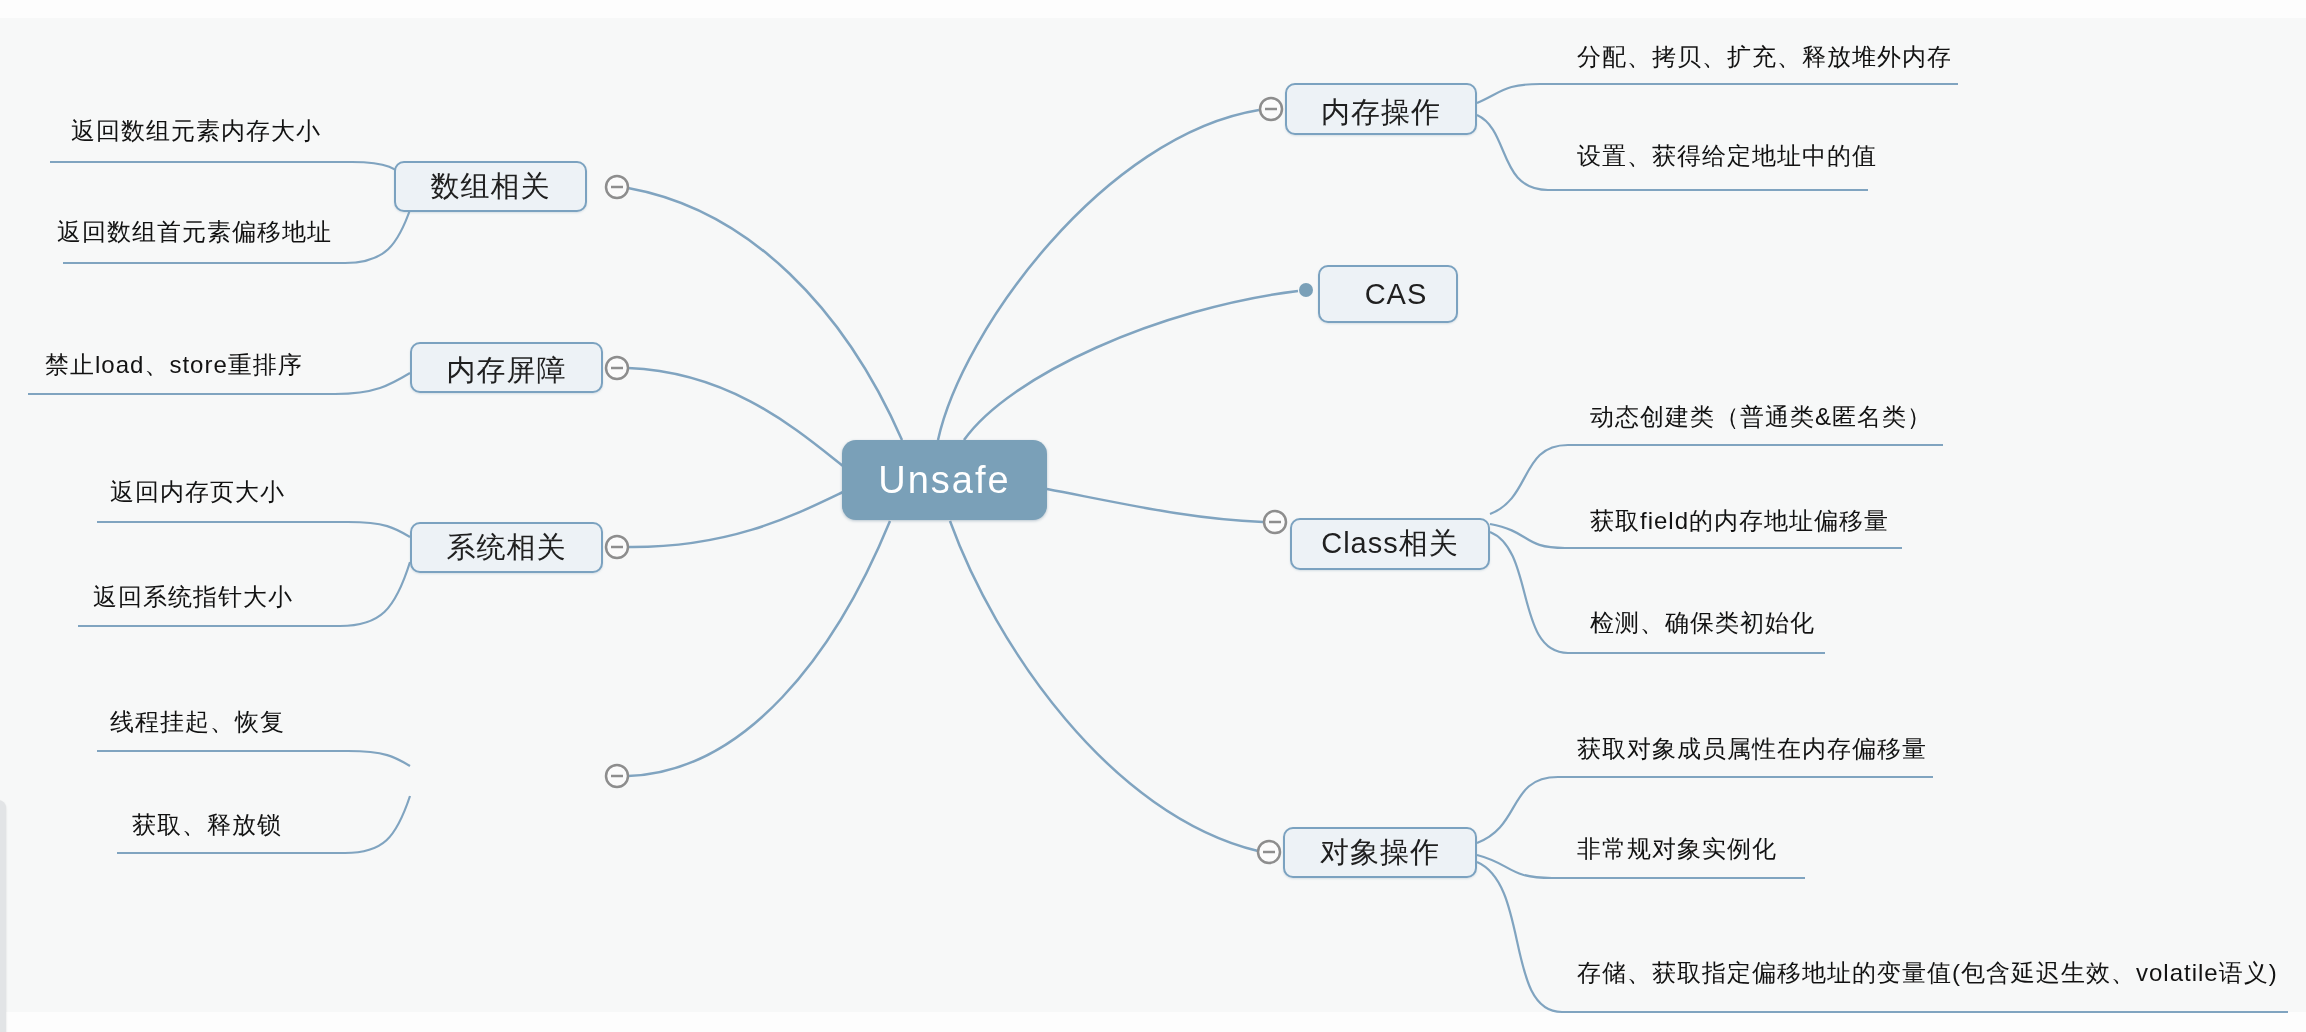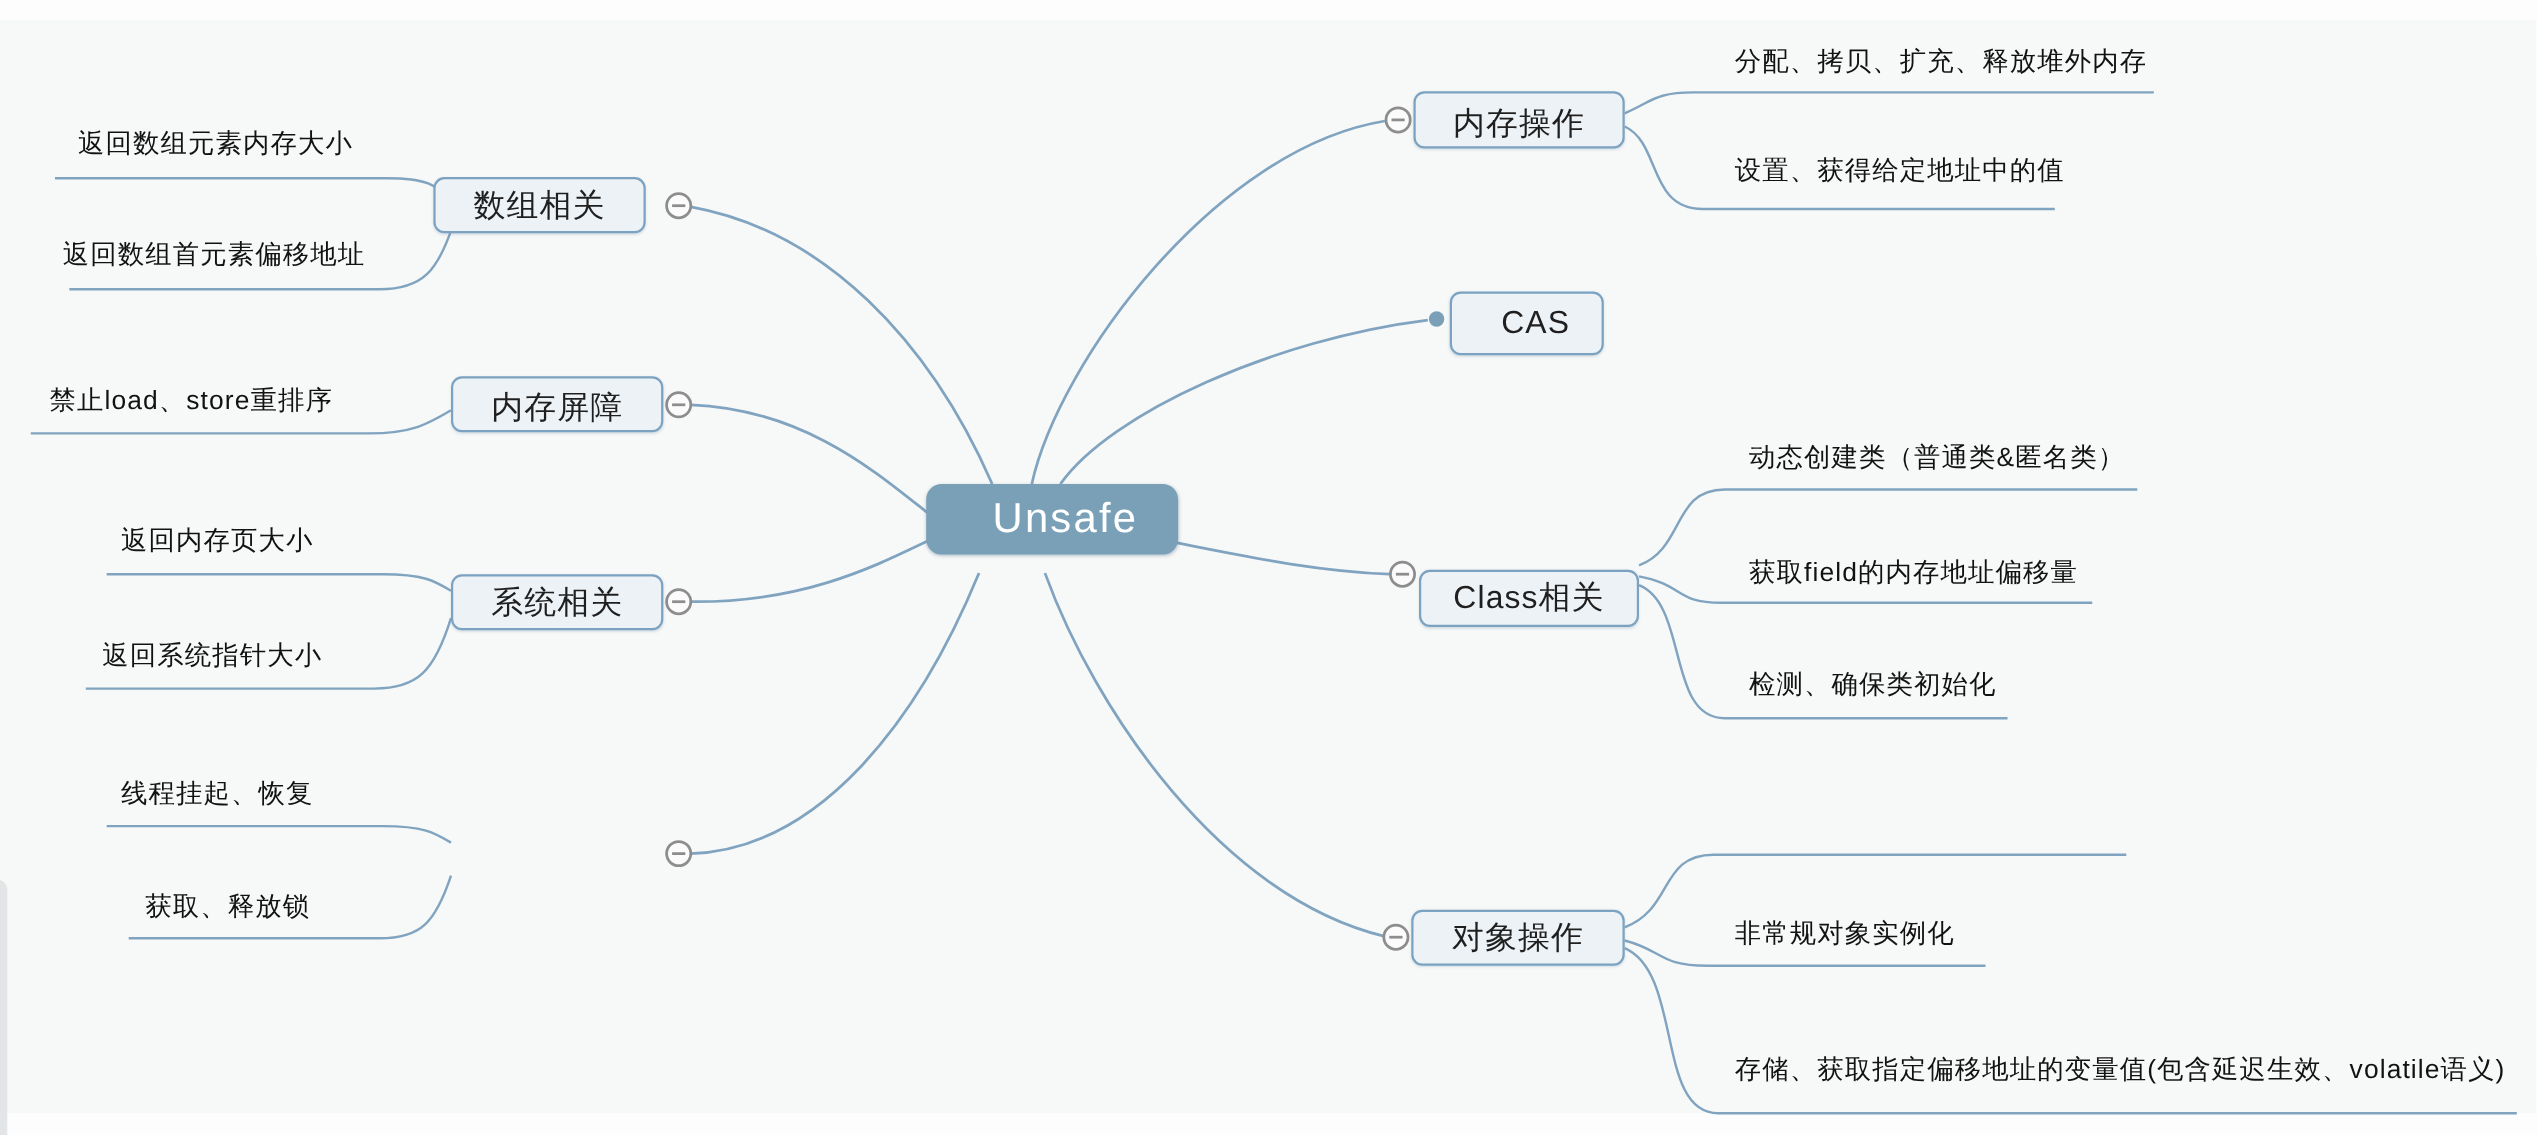--- a/index.html
+++ b/index.html
@@ -100,21 +100,21 @@
       </g>
       <g>
         <circle cx="1269" cy="852" r="11" fill="#fbfbfb"></circle>
           <line x1="1263" y1="852" x2="1275" y2="852"></line>
       </g>
     </g>
 
     <circle cx="1306" cy="290" r="7" fill="#7aa0b8" stroke="none"></circle>
   </svg>
 
-  <div class="root-node" style="left:842px;top:440px;width:205px;height:64px;padding-left:24px;">
+  <div class="root-node" style="left:842px;top:440px;width:205px;height:80px;">
     <span>Unsafe</span>
   </div>
 
   <div class="node" style="left:394px;top:161px;width:193px;height:51px;">
     <span>数组相关</span>
   </div>
   <div class="node" style="left:410px;top:342px;width:193px;height:51px;align-items:flex-end;">
     <span>内存屏障</span>
   </div>
   <div class="node" style="left:410px;top:522px;width:193px;height:51px;">
@@ -140,16 +140,17 @@
   <div class="leaf" style="left:110px;top:478px;">返回内存页大小</div>
   <div class="leaf" style="left:93px;top:583px;">返回系统指针大小</div>
   <div class="leaf" style="left:110px;top:708px;">线程挂起、恢复</div>
   <div class="leaf" style="left:132px;top:811px;">获取、释放锁</div>
 
   <div class="leaf" style="left:1577px;top:43px;">分配、拷贝、扩充、释放堆外内存</div>
   <div class="leaf" style="left:1577px;top:142px;">设置、获得给定地址中的值</div>
   <div class="leaf" style="left:1590px;top:403px;">动态创建类（普通类&amp;匿名类）</div>
   <div class="leaf" style="left:1590px;top:507px;">获取field的内存地址偏移量</div>
   <div class="leaf" style="left:1590px;top:609px;">检测、确保类初始化</div>
+  <div class="leaf" style="left:1577px;top:735px;">获取对象成员属性在内存偏移量</div>
   <div class="leaf" style="left:1577px;top:835px;">非常规对象实例化</div>
   <div class="leaf" style="left:1577px;top:959px;">存储、获取指定偏移地址的变量值(包含延迟生效、volatile语义)</div>
 
 </div>
 
 </body></html>

